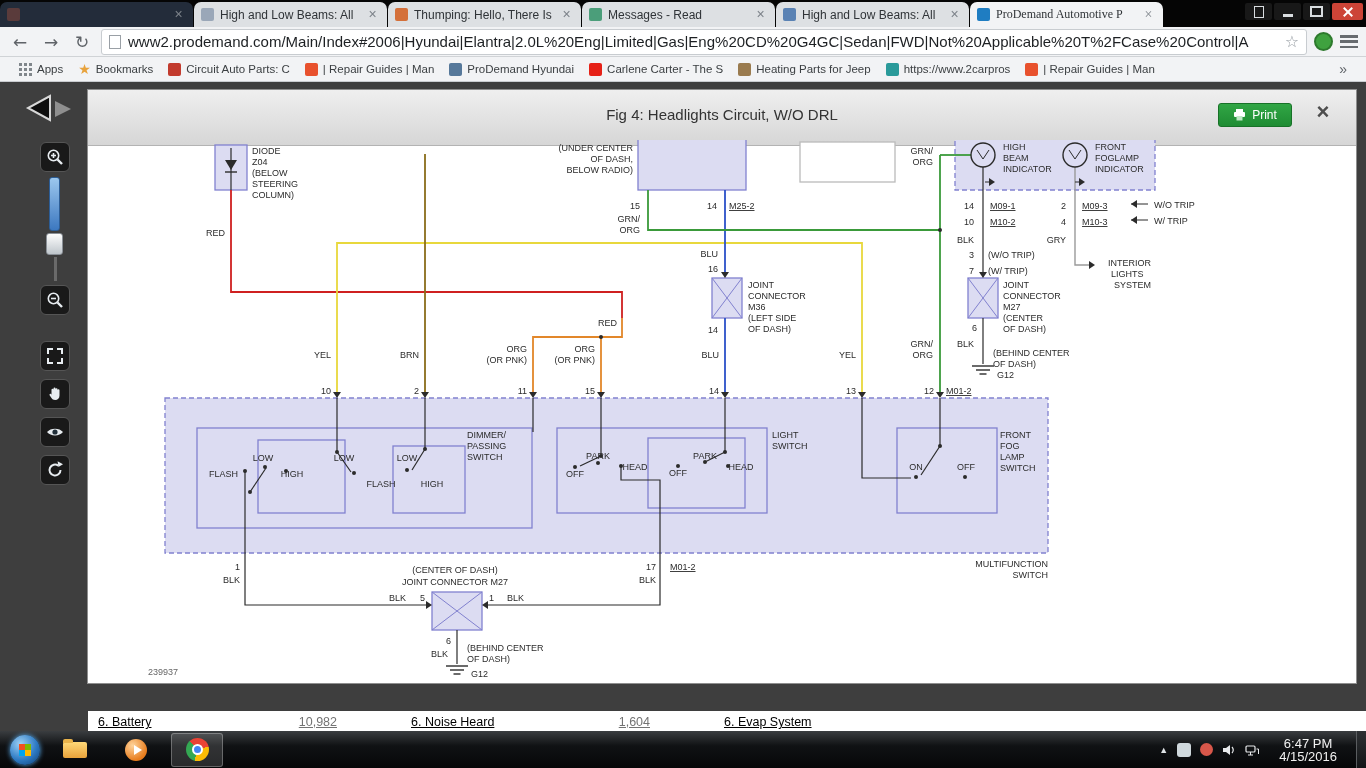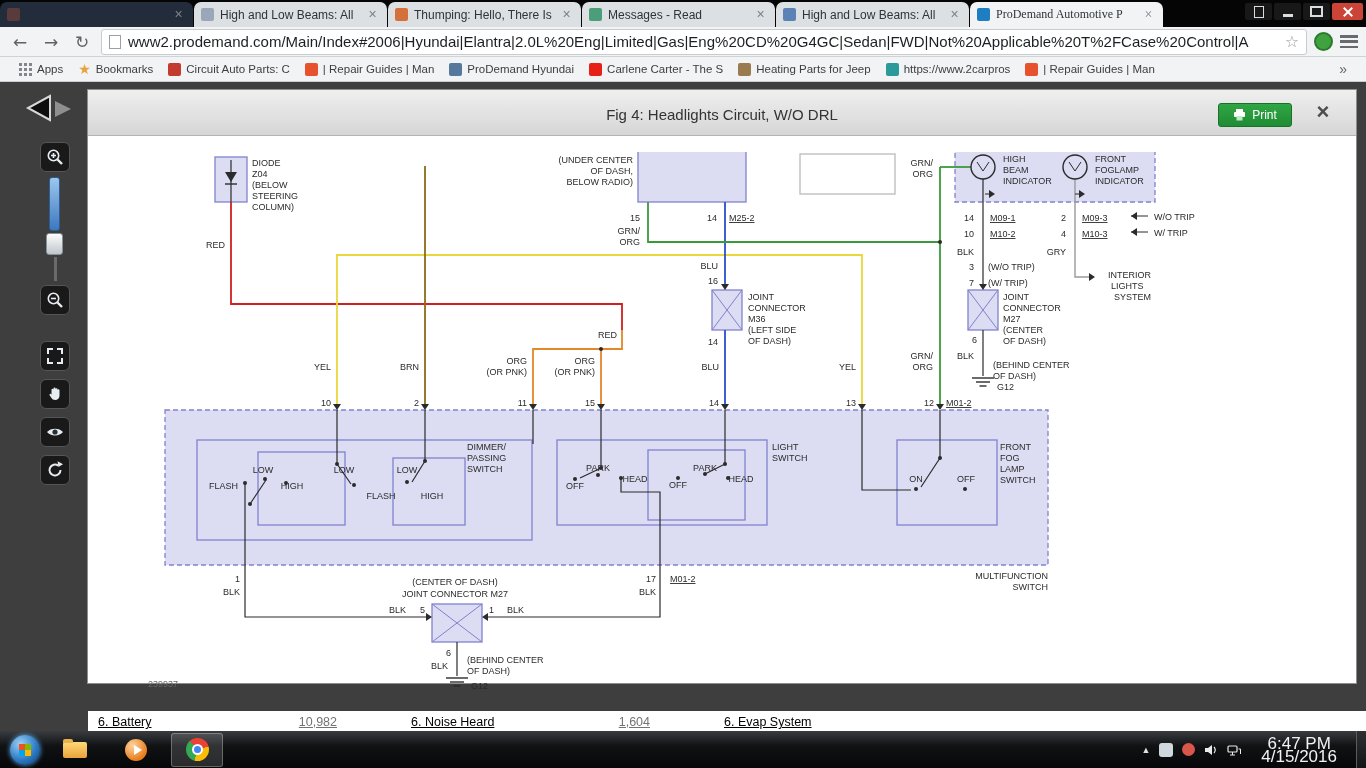--- a/index.html
+++ b/index.html
@@ -48,25 +48,25 @@
   
   .fig-nav{position:absolute;left:24px;top:92px;}
   .tool-btn{position:absolute;left:40px;width:30px;height:30px;background:#191919;border:1px solid #555;border-radius:6px;display:flex;align-items:center;justify-content:center;box-sizing:border-box;}
   .slider{position:absolute;left:46px;top:177px;width:18px;height:104px;}
   .slider-fill{position:absolute;left:3px;top:0;width:11px;height:54px;background:linear-gradient(#9cc7ee,#3c78c0);border:1px solid #2c5d96;border-radius:3px;box-sizing:border-box;}
   .slider-thumb{position:absolute;left:0;top:56px;width:17px;height:22px;background:linear-gradient(#fdfdfd,#bfc6cc);border:1px solid #8a9097;border-radius:3px;box-sizing:border-box;}
   .slider-track{position:absolute;left:8px;top:80px;width:3px;height:24px;background:#6a6a6a;}
 
   
   .panel{position:absolute;left:88px;top:90px;width:1268px;height:593px;background:#fff;box-shadow:0 0 0 1px #8e8e8e;}
-  .panel-header{position:absolute;top:0;left:0;width:100%;height:46px;background:linear-gradient(#efefef,#d6d6d6);border-bottom:1px solid #b3b3b3;box-sizing:border-box;}
+  .panel-header{position:absolute;top:0;left:0;width:100%;height:56px;background:linear-gradient(#efefef,#d6d6d6);border-bottom:1px solid #b3b3b3;box-sizing:border-box;}
   .panel-title{position:absolute;left:0;right:0;top:16px;text-align:center;font-size:15px;color:#333;}
   .print-btn{position:absolute;right:64px;top:13px;width:74px;height:24px;background:linear-gradient(#31a645,#1f8c33);border:1px solid #187228;border-radius:3px;color:#fff;font-size:12px;display:flex;align-items:center;justify-content:center;gap:6px;box-sizing:border-box;}
   .panel-close{position:absolute;right:22px;top:11px;width:22px;height:22px;color:#4d4d4d;font-size:22px;line-height:22px;text-align:center;font-weight:bold;}
-  .panel-body{position:absolute;top:62px;left:0;width:100%;height:543px;overflow:hidden;text-align:right;}
+  .panel-body{position:absolute;top:50px;left:0;width:100%;height:543px;overflow:hidden;text-align:right;}
   #diagram{display:block;font-family:"Liberation Sans",sans-serif;}
 
   
   .page-strip{position:absolute;left:88px;top:711px;width:1278px;height:20px;background:#fff;overflow:hidden;display:flex;}
   .strip-col{width:313px;flex:none;display:flex;justify-content:space-between;padding:4px 64px 0 10px;box-sizing:border-box;font-size:12.5px;}
   .strip-link{color:#000000;text-decoration:underline;white-space:nowrap;}
   .strip-count{color:#737373;text-decoration:underline;}
 
   
   .taskbar{position:absolute;left:0;top:731px;width:1366px;height:37px;background:linear-gradient(#3a3d40,#101214 40%,#060708);display:flex;align-items:center;}
@@ -79,21 +79,21 @@
   .folder{position:relative;width:24px;height:16px;background:linear-gradient(#ffd978,#e9a33b);border-radius:2px;}
   .folder:before{content:"";position:absolute;top:-3px;left:0;width:10px;height:4px;background:#e9b34b;border-radius:2px 2px 0 0;}
   .wmp{width:22px;height:22px;border-radius:50%;background:radial-gradient(circle at 35% 30%,#ffd49c,#e87d1e 70%);display:flex;align-items:center;justify-content:center;}
   .wmp i{width:0;height:0;border-left:8px solid #fff;border-top:5px solid transparent;border-bottom:5px solid transparent;margin-left:3px;}
   .chrome-ic{position:relative;width:23px;height:23px;border-radius:50%;background-color:#ea4335;background-image:conic-gradient(from -45deg,#ea4335 0 120deg,#fbbc05 120deg 240deg,#34a853 240deg 360deg);}
   .chrome-ic:after{content:"";position:absolute;left:6px;top:6px;width:11px;height:11px;border-radius:50%;background:#4285f4;border:2.5px solid #fff;box-sizing:border-box;}
   .tray{margin-left:auto;display:flex;align-items:center;gap:9px;}
   .tray-chevron{color:#dfe3e6;font-size:9px;}
   .tray-dot1{width:14px;height:14px;border-radius:3px;background:#cfd8dc;}
   .tray-dot2{width:13px;height:13px;border-radius:50%;background:#d8574a;}
-  .clock{color:#f2f2f2;font-size:17px;text-align:center;line-height:13px;padding:0 10px;}
+  .clock{color:#f2f2f2;font-size:13px;text-align:center;line-height:13px;padding:0 10px;}
   .show-desktop{width:9px;height:37px;border-left:1px solid #5a5d60;background:linear-gradient(#2e3134,#131517);}
 </style>
 </head>
 <body>
 
 <div id="screen">
 
   <div class="titlebar">
     <div class="tabs">
         <div class="tab dark">

